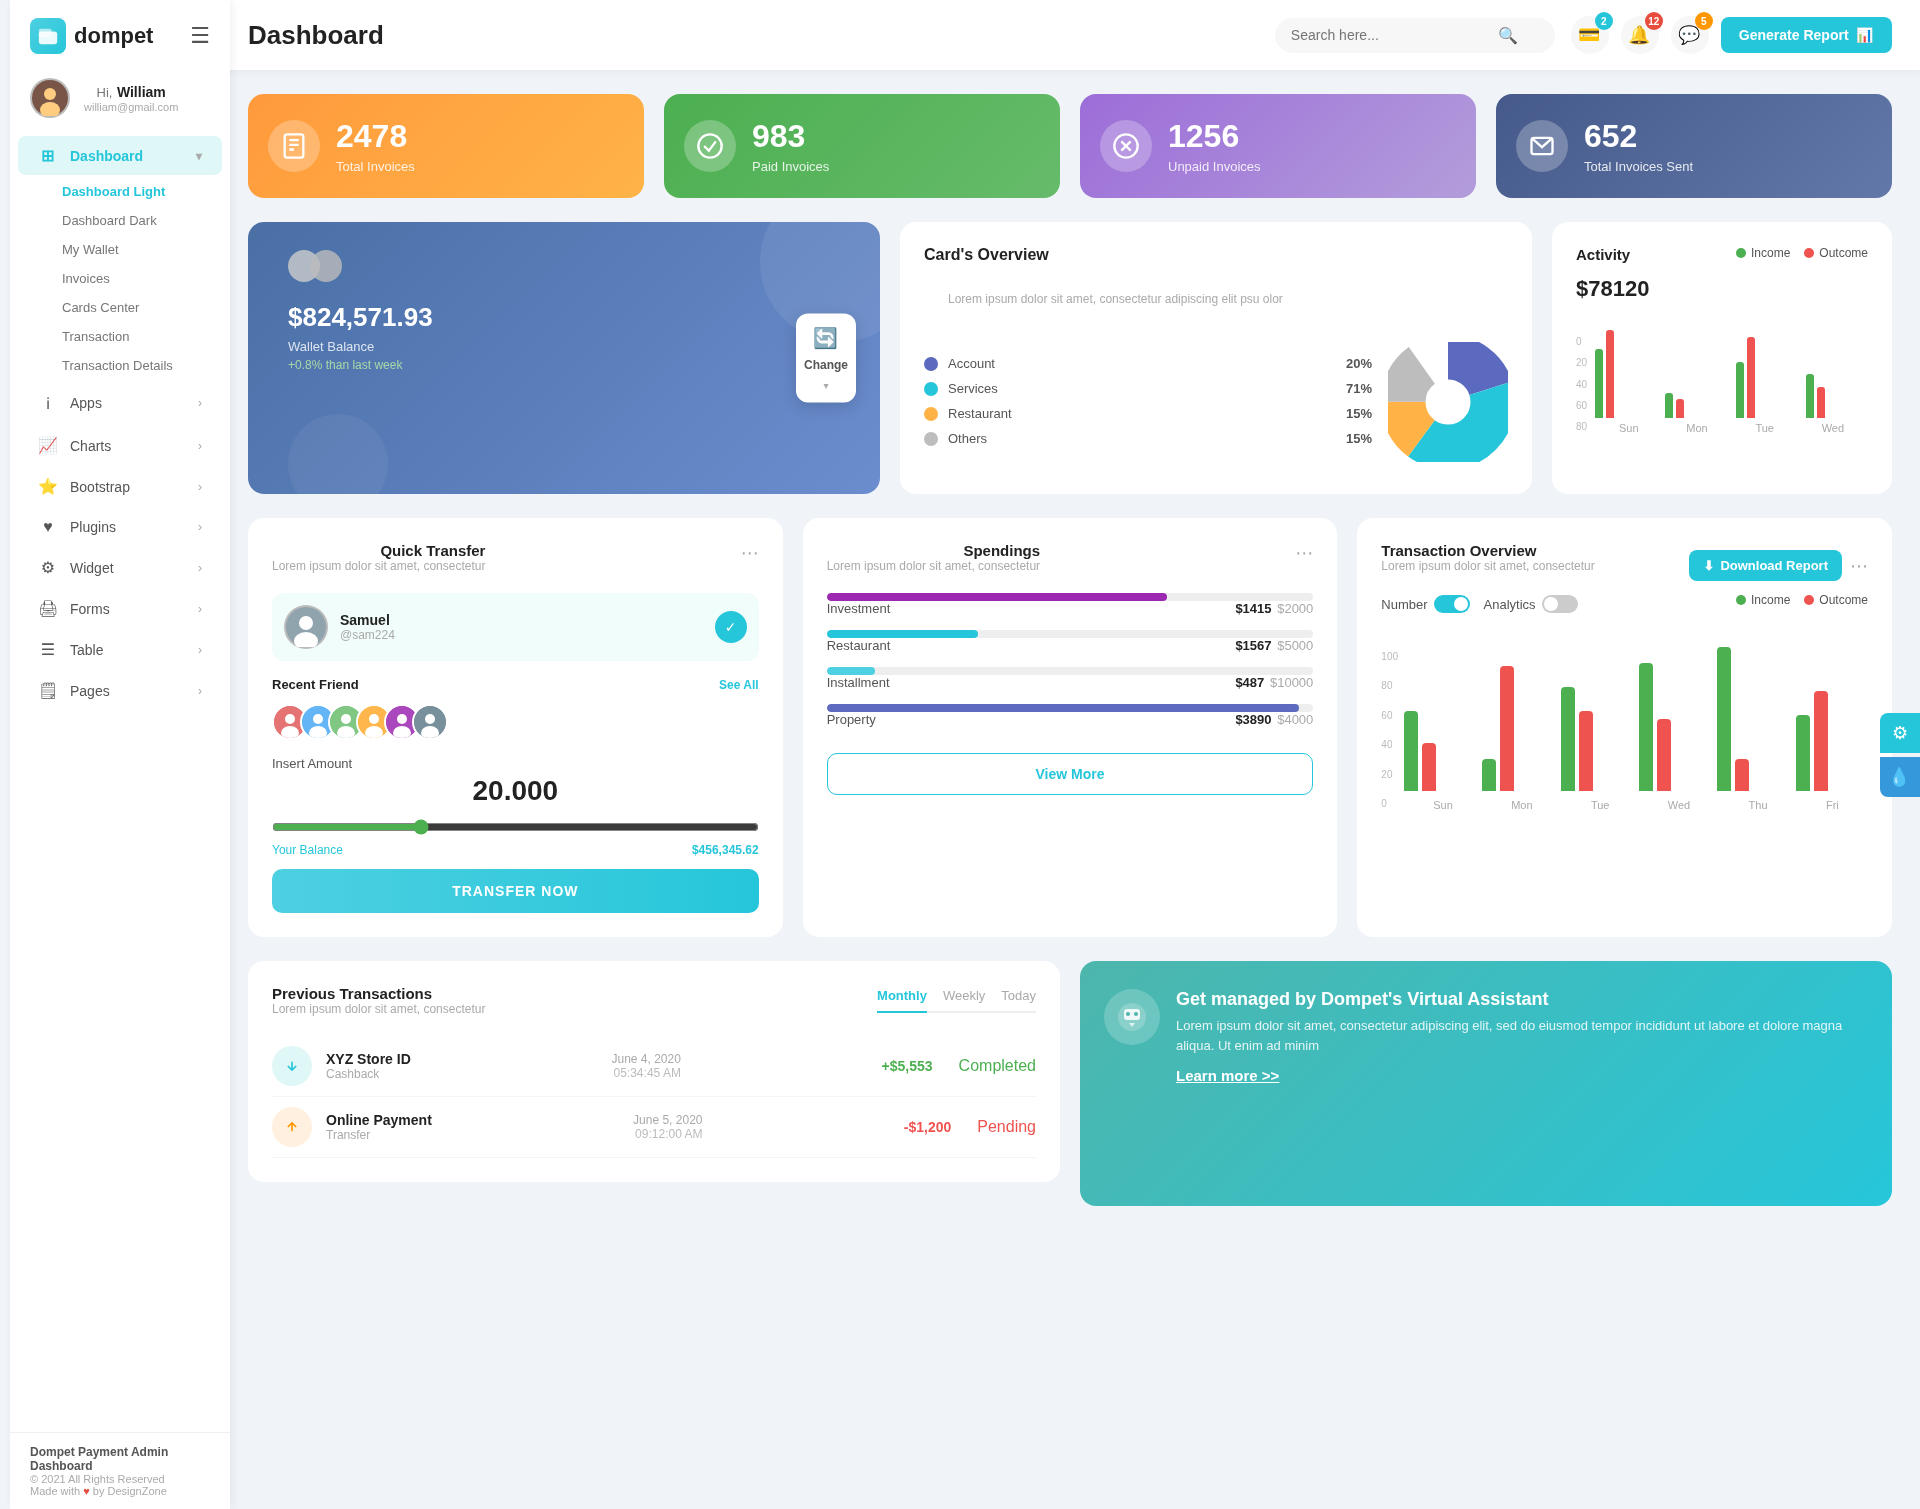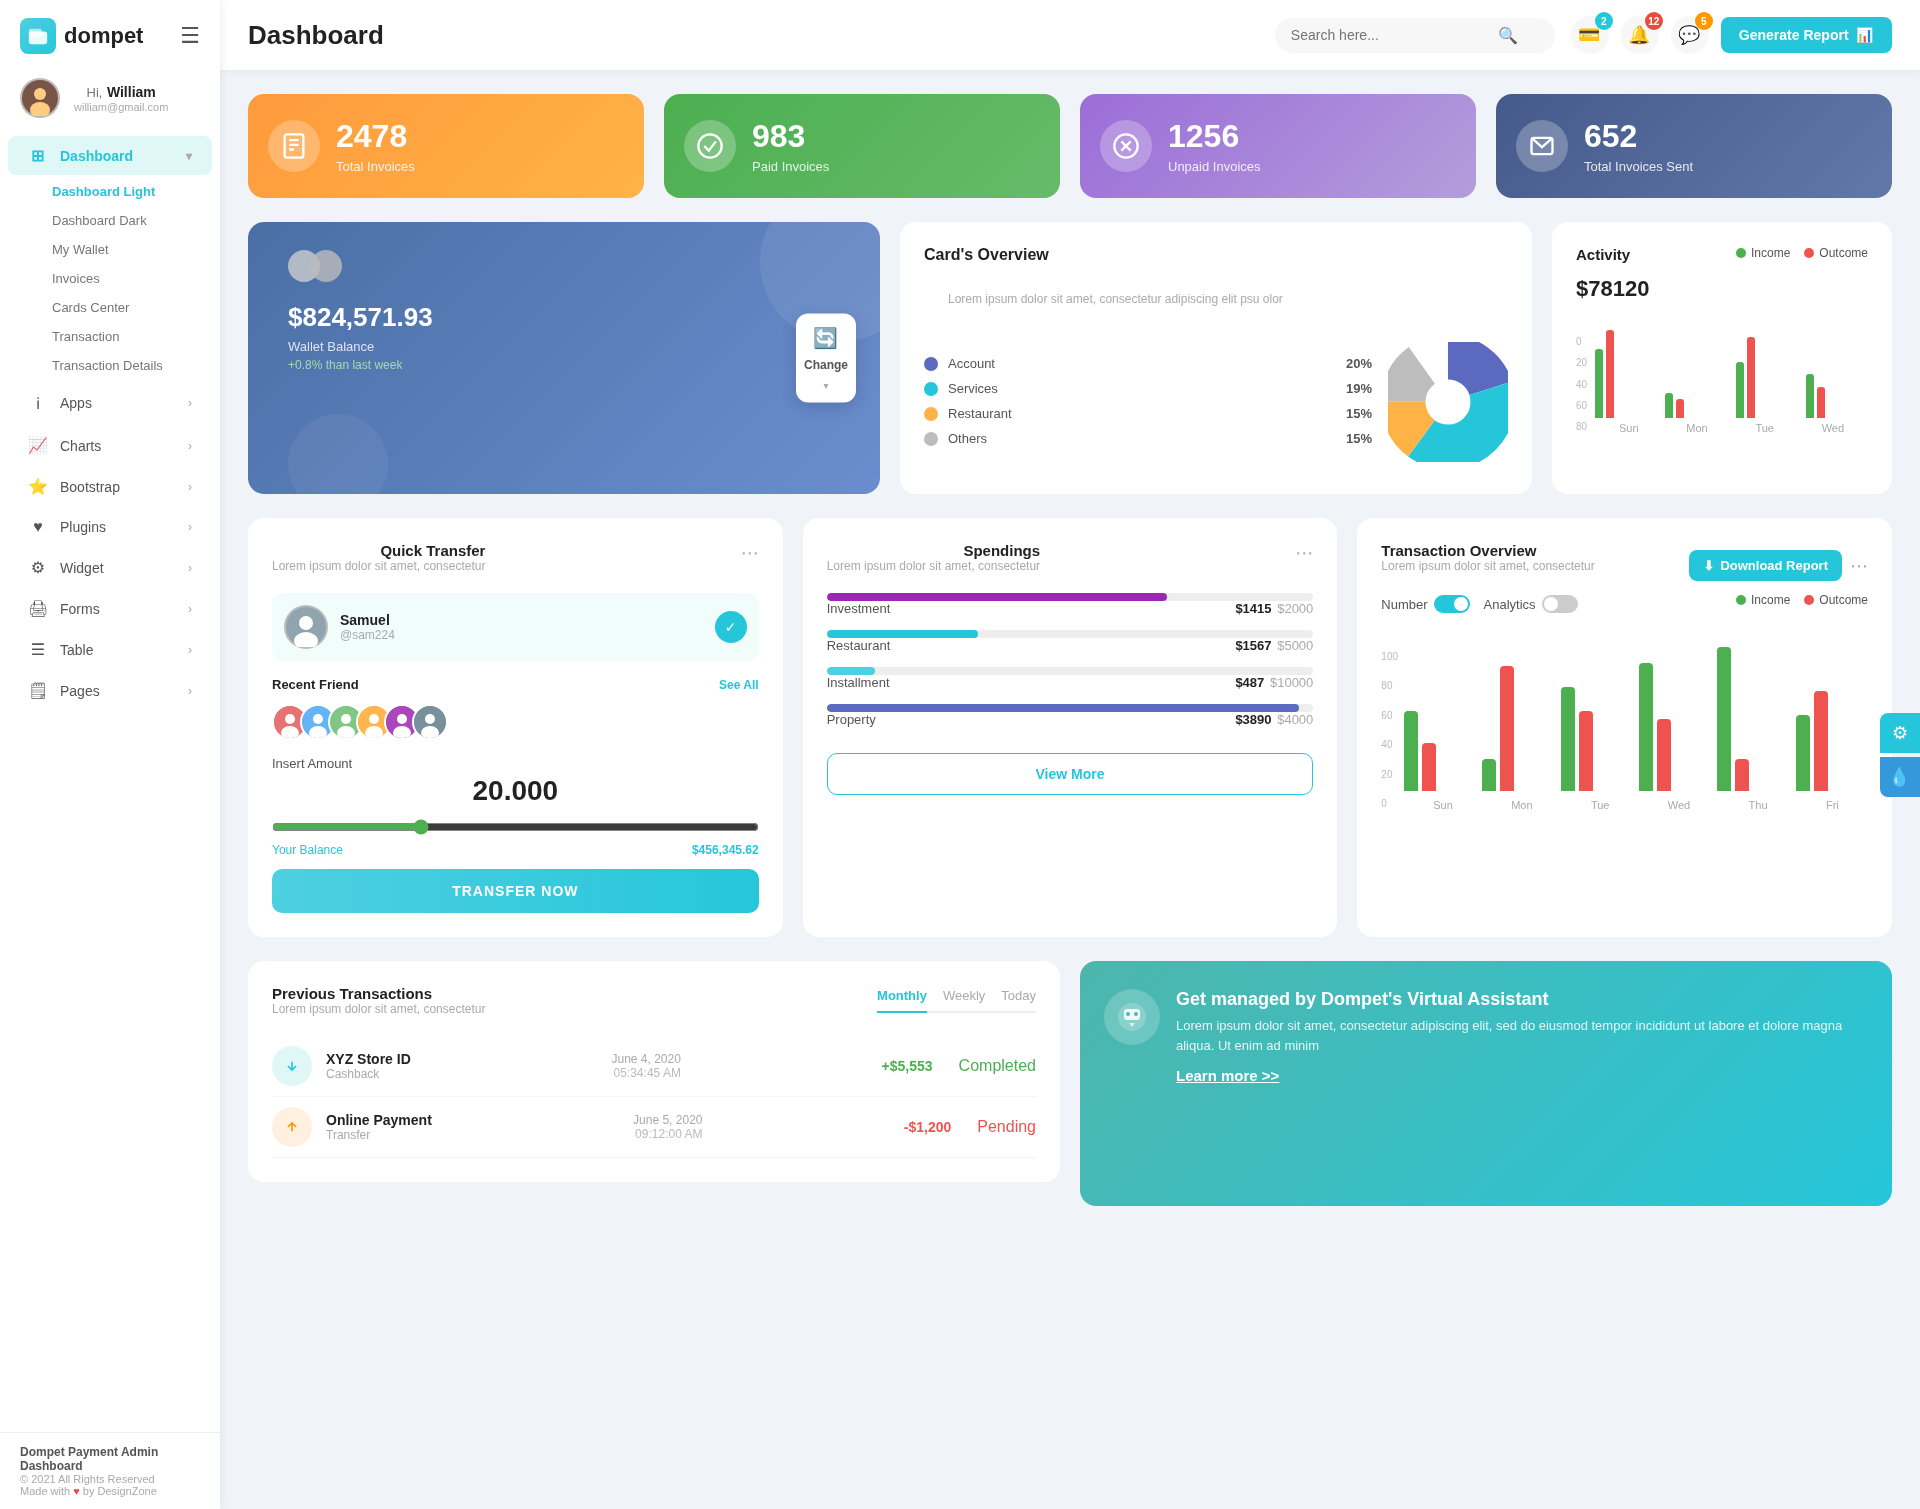--- a/index.html
+++ b/index.html
@@ -1,20 +1,20 @@
 <!DOCTYPE html>
 <html><head>
   <meta charset="utf-8">
   <style>
     * { box-sizing: border-box; margin: 0; padding: 0; }
     body { font-family: 'Segoe UI', Arial, sans-serif; background: #f0f4f8; display: flex; min-height: 100vh; overflow-x: hidden; }
 
     
     .sidebar {
-      width: 220px; min-width: 220px; background: #fff; height: 100vh; position: fixed; left: 0; top: 0;
+      width: 220px; min-width: 220px; background: #fff; height: 100vh; position: fixed; left: 10px; top: 0;
       display: flex; flex-direction: column; box-shadow: 2px 0 8px rgba(0,0,0,0.06); z-index: 100; overflow-y: auto;
     }
     .sidebar-logo { display: flex; align-items: center; gap: 8px; padding: 18px 20px 12px; }
     .logo-icon { width: 36px; height: 36px; background: linear-gradient(135deg, #4dd0e1, #26c6da); border-radius: 8px; display: flex; align-items: center; justify-content: center; color: white; font-size: 18px; }
     .logo-text { font-size: 22px; font-weight: 700; color: #222; }
     .menu-icon { font-size: 22px; color: #555; margin-left: auto; cursor: pointer; }
 
     .user-info { display: flex; align-items: center; gap: 14px; padding: 12px 20px 8px; text-align: center; }
     .avatar { width: 40px; height: 40px; border-radius: 50%; background: #bbb; overflow: hidden; display: flex; align-items: center; justify-content: center; font-size: 18px; color: #fff; }
     .user-details .name { font-size: 14px; font-weight: 700; color: #222; }
@@ -420,21 +420,21 @@
         <div style="display:flex; gap:16px; align-items:center;">
           <div style="flex:1;">
             <div class="overview-item">
               <div class="legend-dot" style="background:#5b6abf;"></div>
               <span class="overview-label">Account</span>
               <span class="overview-pct">20%</span>
             </div>
             <div class="overview-item">
               <div class="legend-dot" style="background:#26c6da;"></div>
               <span class="overview-label">Services</span>
-              <span class="overview-pct">19%</span>
+              <span class="overview-pct">71%</span>
             </div>
             <div class="overview-item">
               <div class="legend-dot" style="background:#ffb347;"></div>
               <span class="overview-label">Restaurant</span>
               <span class="overview-pct">15%</span>
             </div>
             <div class="overview-item">
               <div class="legend-dot" style="background:#bdbdbd;"></div>
               <span class="overview-label">Others</span>
               <span class="overview-pct">15%</span>

